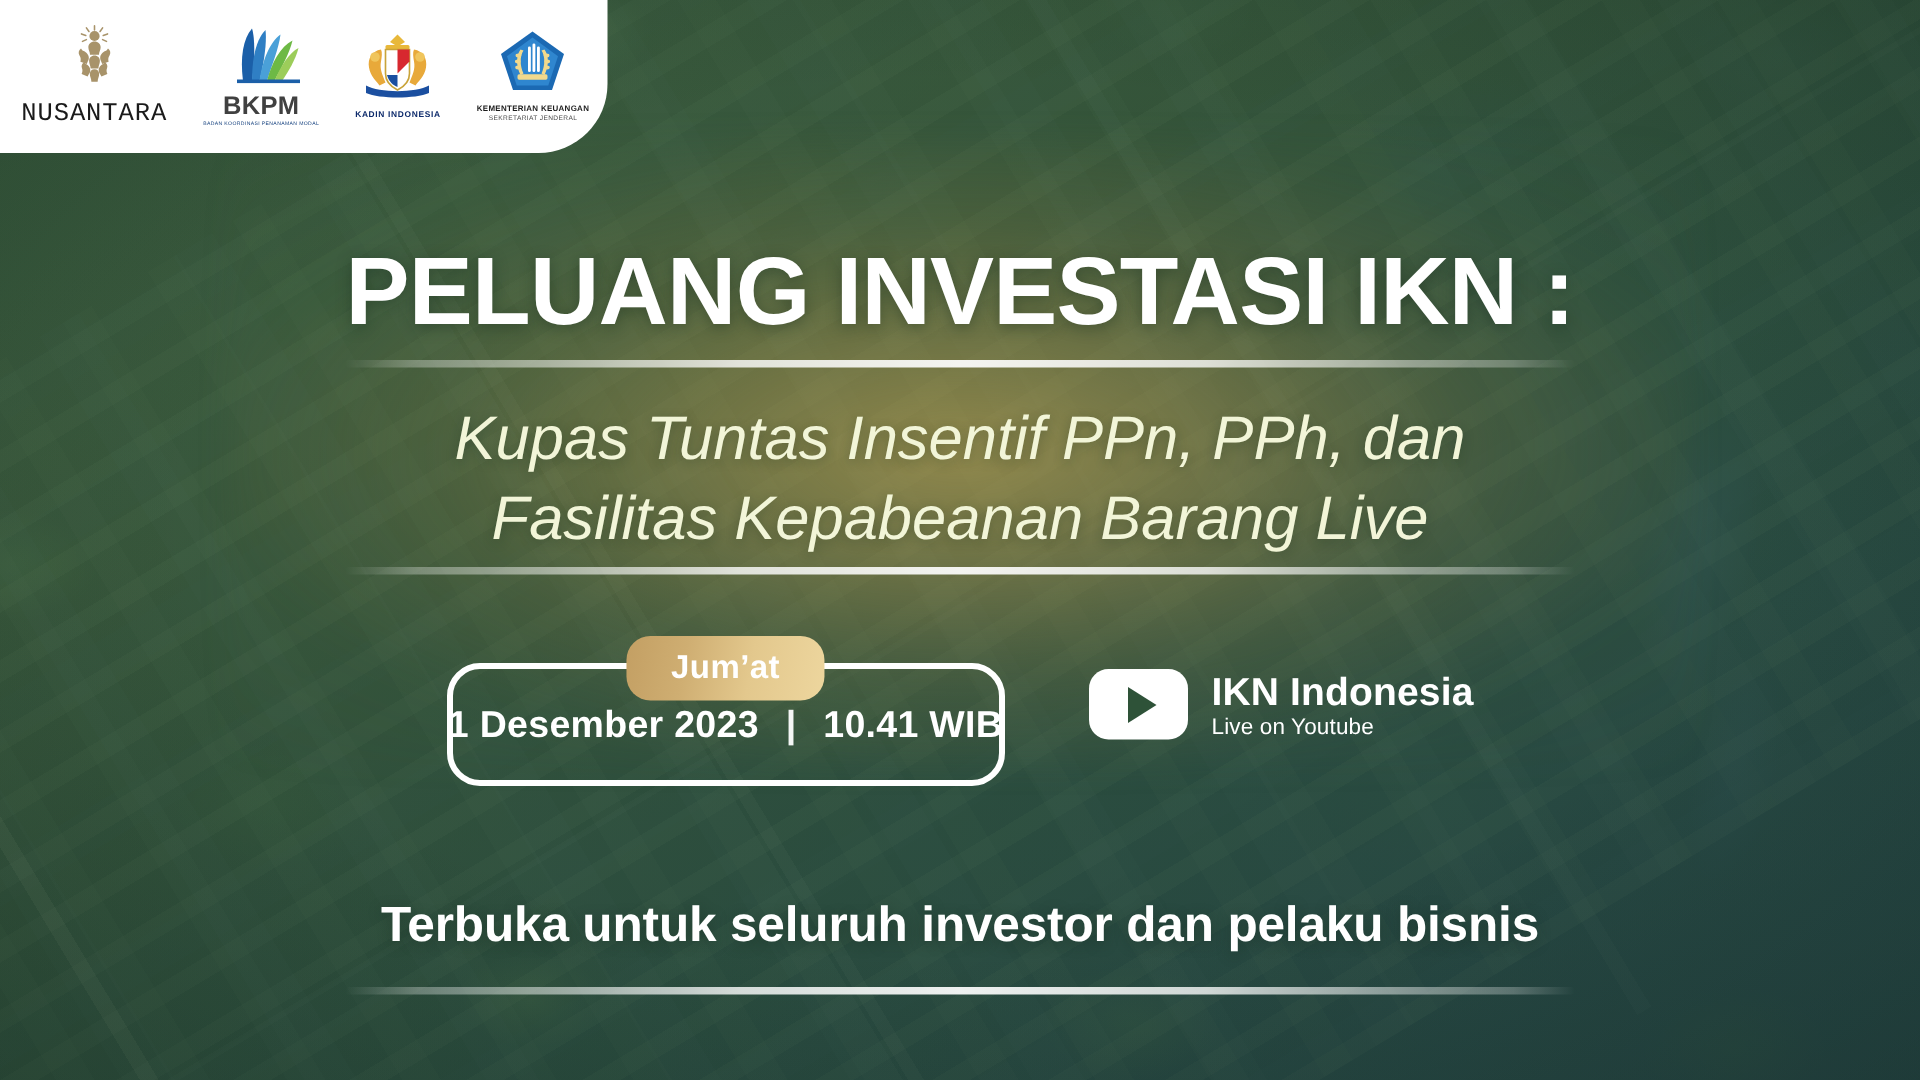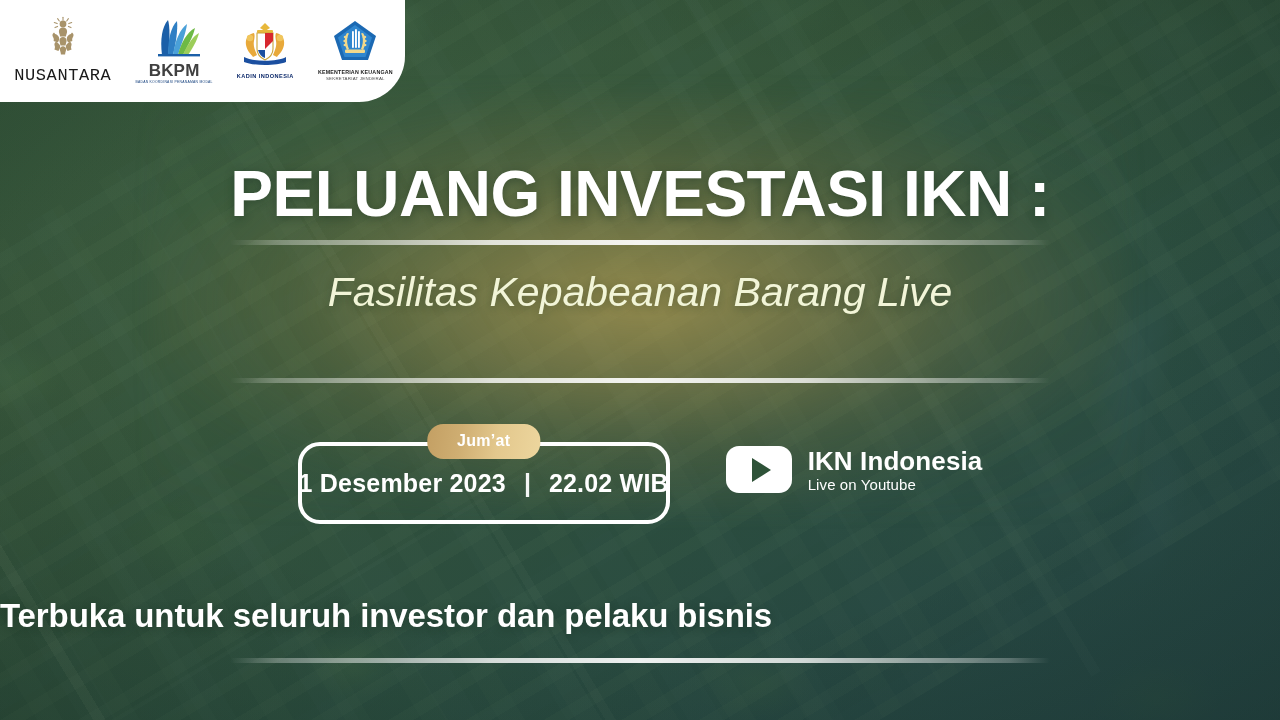--- a/index.html
+++ b/index.html
@@ -311,21 +311,21 @@
   }
 
   .day-badge {
     position: absolute;
     left: 50%;
     top: 0;
     transform: translateX(-50%);
     padding: 8px 30px 9px;
     border-radius: 16px;
     background: linear-gradient(100deg, #c39f63 0%, #cfae72 30%, #e3c88d 62%, #edd69e 100%);
-    font-size: 16px;
+    font-size: 22px;
     font-weight: 700;
     color: #ffffff;
     letter-spacing: .3px;
     z-index: 3;
     white-space: nowrap;
   }
 
   .yt-block {
     display: flex;
     align-items: center;
@@ -364,20 +364,21 @@
     font-weight: 400;
     color: #ffffff;
     letter-spacing: .1px;
     white-space: nowrap;
   }
 
   .tagline {
     position: absolute;
     top: 597px;
     left: 0; right: 0;
+    text-align: center;
     font-size: 33px;
     font-weight: 700;
     color: #ffffff;
     letter-spacing: -0.1px;
     text-shadow: 0 2px 9px rgba(18,40,26,.38);
     white-space: nowrap;
   }
 </style>
 </head>
 <body>
@@ -496,33 +497,34 @@
     </div>
   </div>
 
   <div class="content">
 
     <div class="title">PELUANG INVESTASI IKN :</div>
 
     <div class="divider d1"></div>
 
     <div class="subtitle">
+      <span class="line">Kupas Tuntas Insentif PPn, PPh, dan</span>
       <span class="line">Fasilitas Kepabeanan Barang Live</span>
     </div>
 
     <div class="divider d2"></div>
 
     <div class="info-row">
 
       <div class="date-block">
         <div class="day-badge">Jum’at</div>
         <div class="date-box">
           <span class="date-text">1 Desember 2023</span>
           <span class="date-sep">|</span>
-          <span class="time-text">22.02 WIB</span>
+          <span class="time-text">10.41 WIB</span>
         </div>
       </div>
 
       <div class="yt-block">
         <span class="yt-icon">
           <span class="tri"></span>
         </span>
         <span class="yt-text">
           <span class="yt-name">IKN Indonesia</span>
           <span class="yt-live">Live on Youtube</span>

